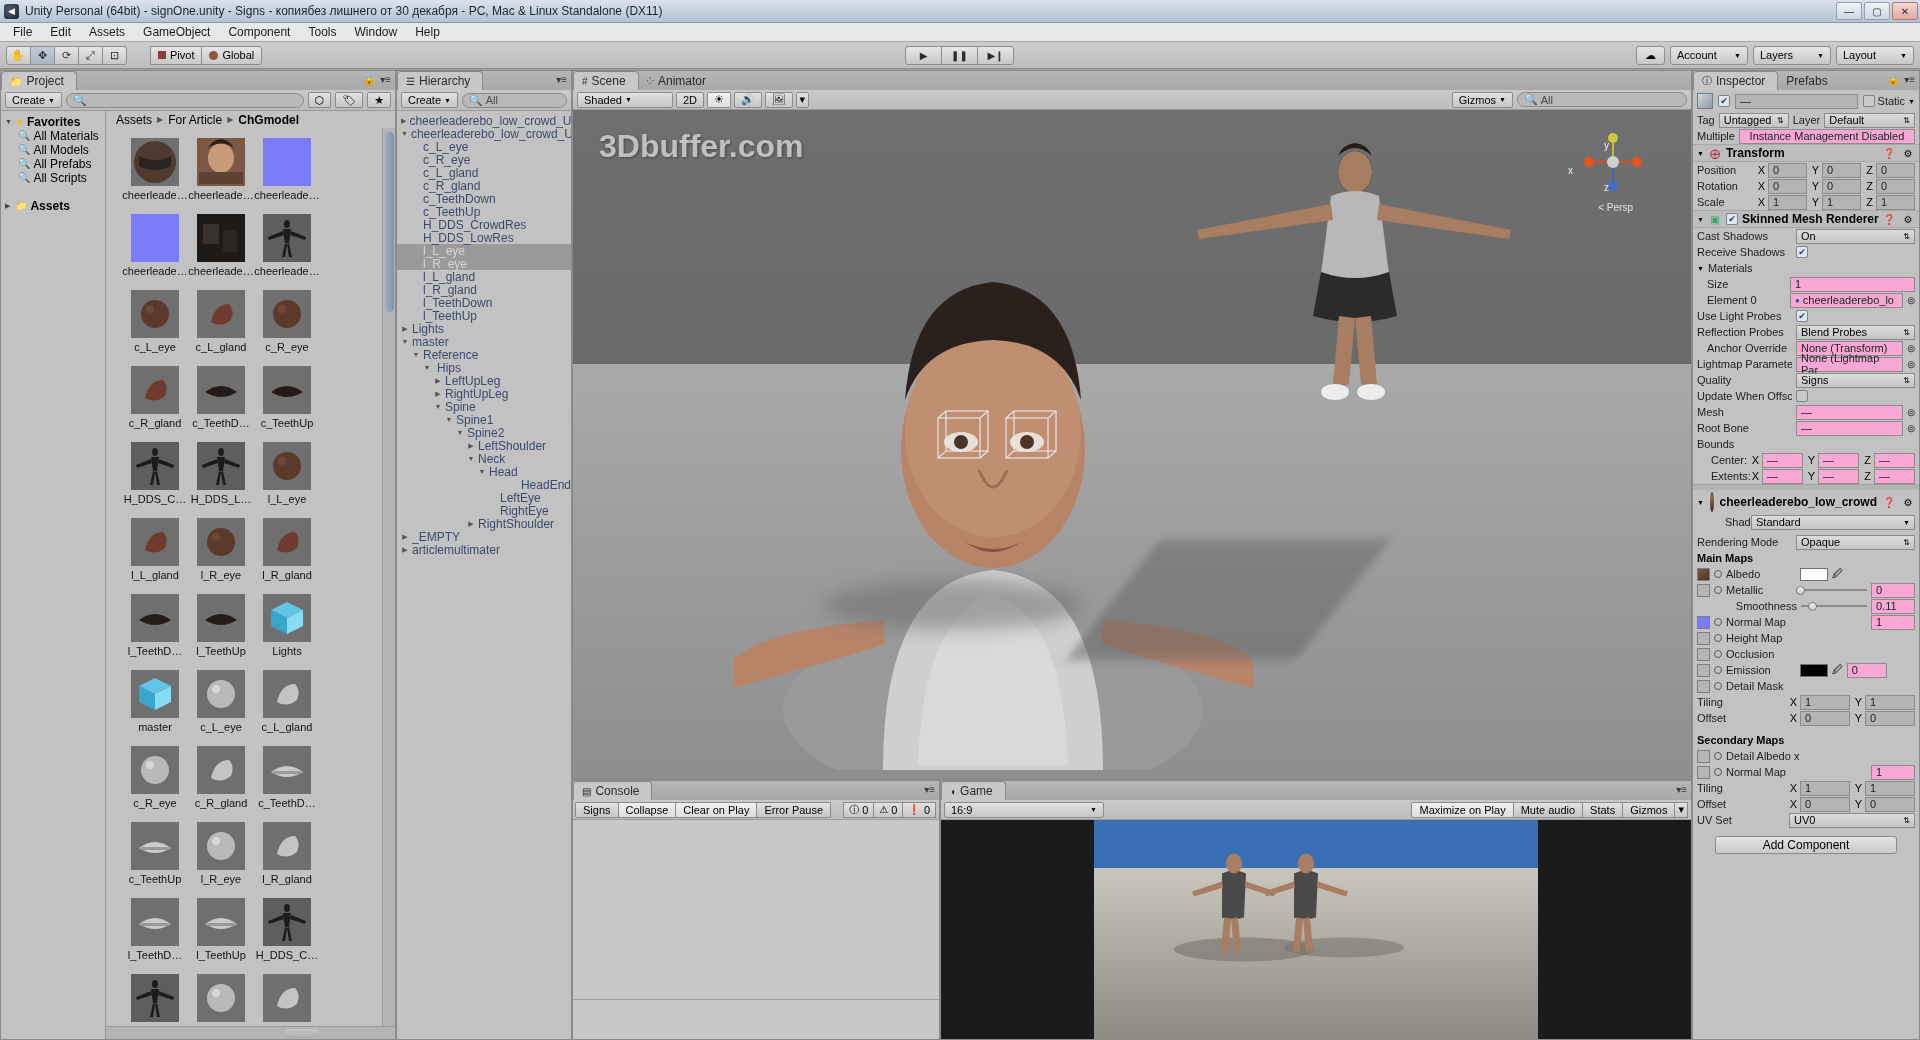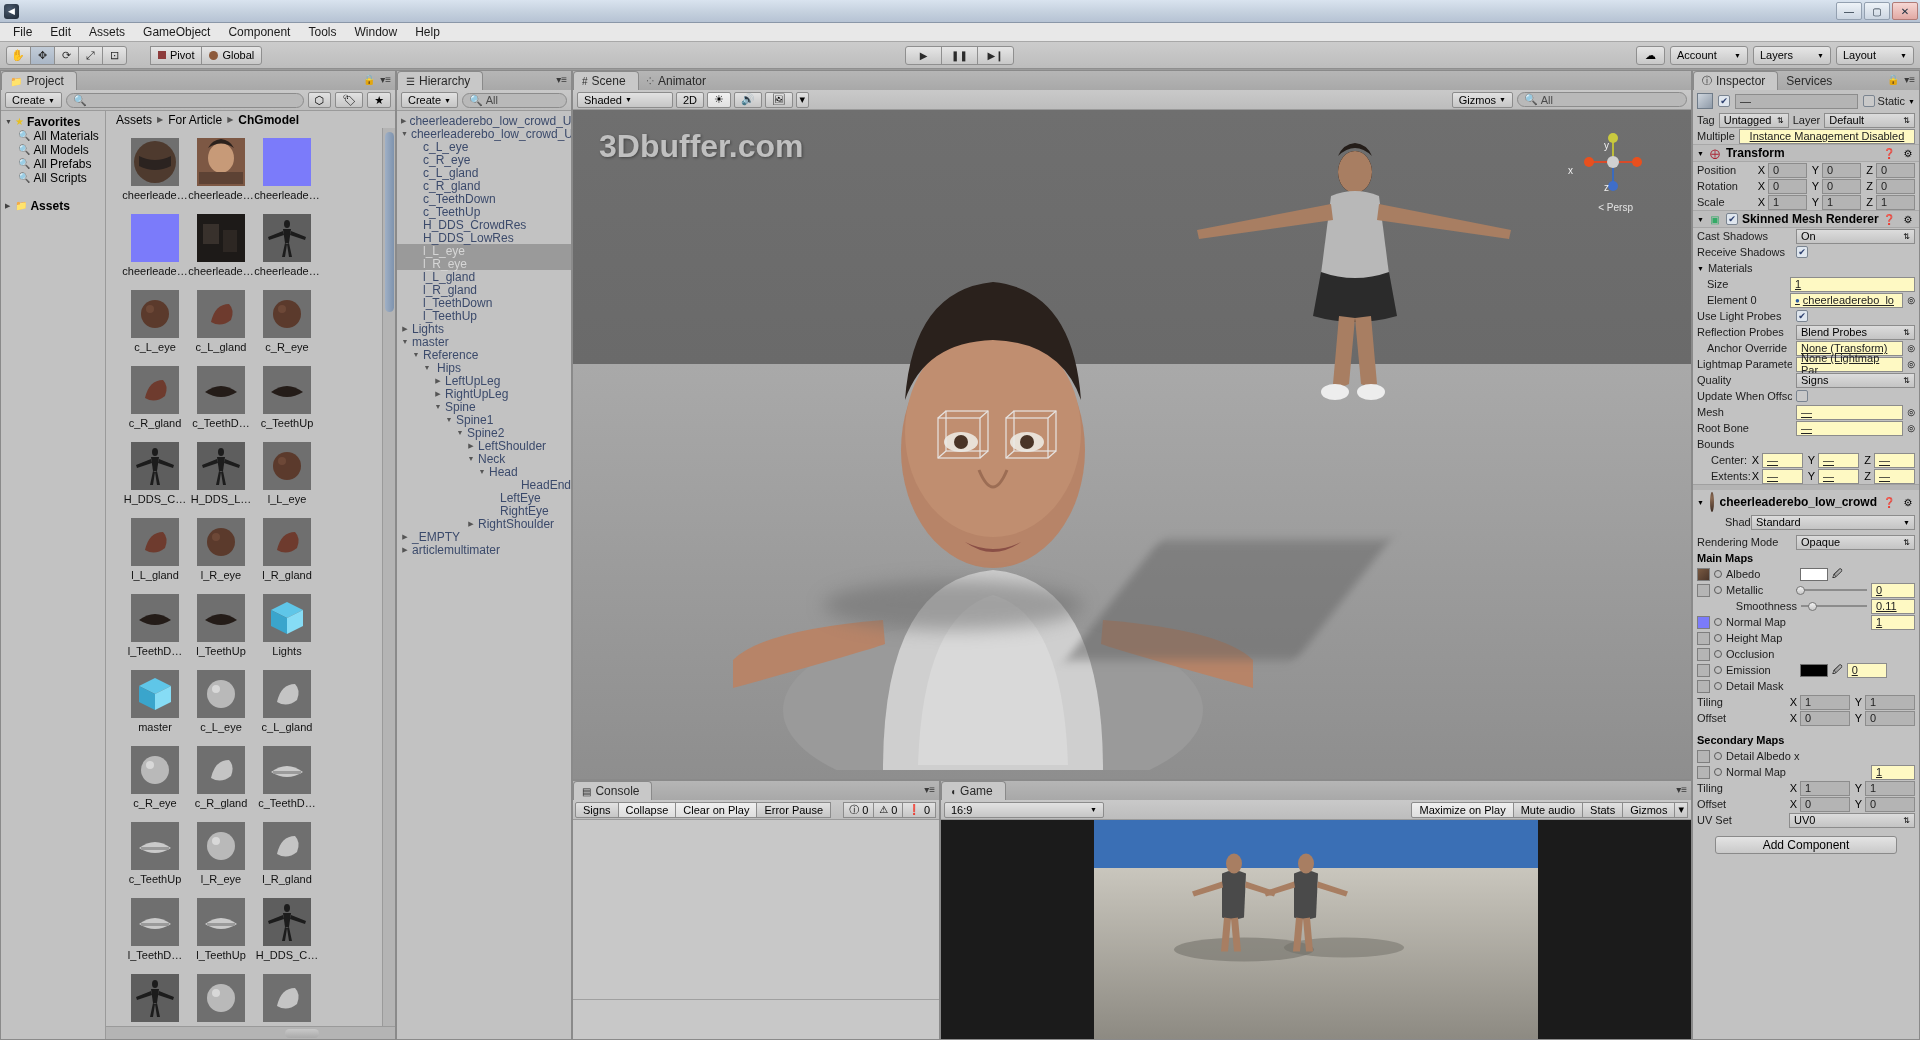--- a/index.html
+++ b/index.html
@@ -143,21 +143,21 @@
   
   #inspPanel { width:228px; }
   .ins-body { flex:1; background:#c2c2c2; overflow:hidden; font-size:11px; }
   .ins-hdr { display:flex; align-items:center; gap:5px; padding:3px 4px; }
   .gocube { width:16px; height:16px; background:linear-gradient(135deg,#cfd6de,#8e9aa8);
     border:1px solid #6f7b88; }
   .cb { width:12px; height:12px; background:#dfe6ee; border:1px solid #7a8490; border-radius:2px;
     display:flex; align-items:center; justify-content:center; font-size:9px; color:#2c3f6e; }
   .tf { height:15px; background:#b4b4b4; border:1px solid #8c8c8c; flex:1; font-size:11px;
     display:flex; align-items:center; padding:0 4px; color:#222; }
-  .tf.light { background:#fef9c3;text-decoration:underline; }
+  .tf.light { background:#f9a8d4; }
   .dd { height:15px; background:linear-gradient(180deg,#dcdcdc,#c4c4c4); border:1px solid #8c8c8c;
     display:flex; align-items:center; justify-content:space-between; padding:0 4px; font-size:11px; }
   .ins-row { display:flex; align-items:center; gap:4px; padding:1px 4px; height:16px; }
   .lbl { color:#1c1c1c; white-space:nowrap; }
   .sect { display:flex; align-items:center; gap:4px; padding:2px 4px; height:18px;
     background:#bdbdbd; border-top:1px solid #a8a8a8; border-bottom:1px solid #a8a8a8; }
   .sect b { font-size:12px; }
   .ico16 { width:14px; height:14px; display:flex; align-items:center; justify-content:center; font-size:10px; }
   .axis { display:flex; align-items:center; gap:2px; flex:1; }
   .axis span.ax { width:9px; text-align:center; }
@@ -170,20 +170,21 @@
   .addcomp { margin:8px 22px; height:18px; background:linear-gradient(180deg,#e4e4e4,#c9c9c9);
     border:1px solid #8a8a8a; border-radius:3px; display:flex; align-items:center;
     justify-content:center; font-size:12px; }
   .radio { width:8px; height:8px; border-radius:50%; border:1px solid #5a5a5a; display:inline-block; }
 </style>
 </head>
 <body>
 
 <div class="titlebar">
   <div class="tb-icon">◀</div>
+  <div class="tb-title">Unity Personal (64bit) - signOne.unity - Signs - копиябез лишнего от 30 декабря - PC, Mac &amp; Linux Standalone (DX11)</div>
   <div class="win-btns">
     <div class="win-btn">—</div>
     <div class="win-btn">▢</div>
     <div class="win-btn close">✕</div>
   </div>
 </div>
 
 <div class="menubar">
   <div>File</div>
   <div>Edit</div>
@@ -948,21 +949,21 @@
     </div>
   </div>
 
   <div class="panel" id="inspPanel">
     <div class="ptabs">
       <div class="ptab sel">
         <span style="font-size:10px">ⓘ</span>
         <span>Inspector</span>
       </div>
       <div class="ptab">
-        <span>Services</span>
+        <span>Prefabs</span>
       </div>
       <div class="plock">
           <span>🔒</span>
           <span>▾≡</span>
         </div>
     </div>
     <div class="ins-body">
 
       <div class="ins-hdr">
         <div class="gocube"></div>

